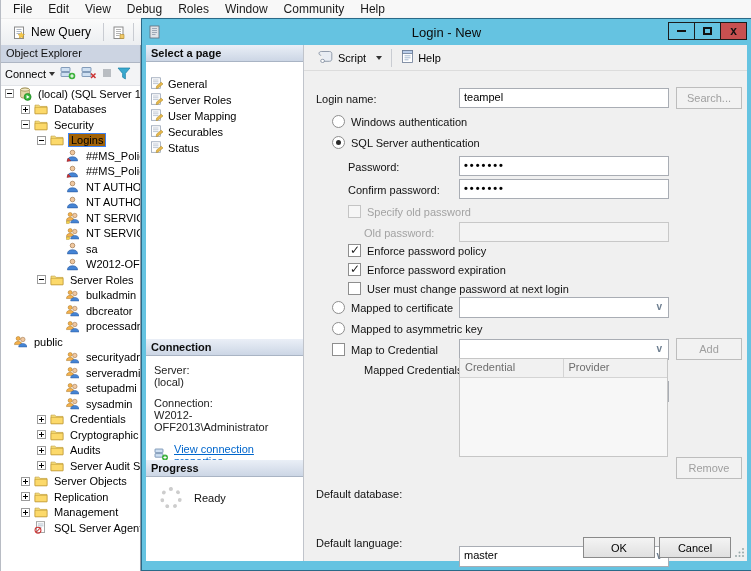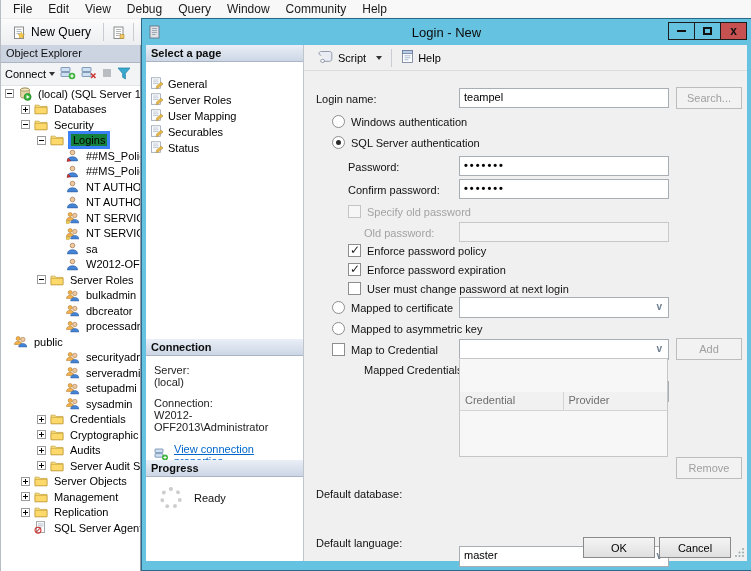--- a/index.html
+++ b/index.html
@@ -22,21 +22,21 @@
   .oe-connect { display:flex; align-items:center; gap:3px; font-size:11px; }
   .arrow-down { width:0; height:0; border-left:3px solid transparent; border-right:3px solid transparent; border-top:4px solid #333; }
   .tree { position:absolute; left:0; top:41px; right:0; bottom:0; overflow:hidden; background:#fff; }
   .tree-row { height:15.5px; display:flex; align-items:center; white-space:nowrap; }
   .tg { flex:none; width:9px; height:9px; border:1px solid #9b9b9b; background:#fff; position:relative; margin-right:4px; }
   .tg::before { content:""; position:absolute; left:1px; right:1px; top:3px; height:1px; background:#000; }
   .tg-plus::after { content:""; position:absolute; top:1px; bottom:1px; left:3px; width:1px; background:#000; }
   .tg-space { flex:none; width:13px; }
   .t-ico { flex:none; width:15px; display:flex; align-items:center; margin-right:3px; }
   .t-label { font-size:11px; padding:0 2px; }
-  .t-label.selected { background:#15803d; border:3px solid #3b82f6; }
+  .t-label.selected { background:#a16207; border:1px solid #3b82f6; }
 
   
   .dialog { position:absolute; left:140px; top:18px; width:611px; height:553px; background:#65c3e1; border:1px solid #2a6a88; box-shadow:2px 2px 3px rgba(0,0,0,0.35); }
   .titlebar { height:26px; position:relative; display:flex; align-items:center; }
   .title-icon { position:absolute; left:7px; top:6px; }
   .title-text { position:absolute; left:0; right:0; text-align:center; font-size:13px; color:#0b0b0b; }
   .winbtns { position:absolute; right:4px; top:3px; display:flex; }
   .winbtn { width:27px; height:18px; border:1px solid #1c1c1c; background:#65c3e1; display:flex; align-items:center; justify-content:center; margin-left:-1px; }
   .winbtn.close { background:#c75050; }
   .glyph-min { width:9px; height:2px; background:#111; }
@@ -68,35 +68,35 @@
   .dd .chev { position:absolute; right:6px; top:3px; color:#6d7e90; font-size:10px; font-weight:bold; }
   .btn { display:flex; align-items:center; justify-content:center; font-size:11px; background:linear-gradient(#f4f4f4,#e0e0e0); border:1px solid #8a8a8a; color:#000; }
   .btn.dis { background:#f2f2f2; border-color:#bdbdbd; color:#9f9f9f; }
   .chk { width:13px; height:13px; border:1px solid #8e8e8e; background:#fff; position:relative; flex:none; }
   .chk.checked::after { content:"\2713"; position:absolute; left:1px; top:-2px; font-size:12px; font-weight:bold; color:#1a1a1a; }
   .chk.dis { border-color:#c4c4c4; background:#f6f6f6; }
   .radio { width:13px; height:13px; border:1px solid #8e8e8e; border-radius:50%; background:#fff; position:relative; flex:none; }
   .radio.sel::after { content:""; position:absolute; left:3px; top:3px; width:5px; height:5px; border-radius:50%; background:#2b2b2b; }
   .ctl-row { display:flex; align-items:center; gap:6px; }
   .mc-table { background:#f7f7f7; border:1px solid #c6c6c6; }
-  .mc-head { display:flex; height:19px;margin-top:33px; }
+  .mc-head { display:flex; height:19px; }
   .mc-cell { width:104px; border-right:1px solid #d4d4d4; border-bottom:1px solid #d4d4d4; background:#f1f1f1; color:#6e6e6e; font-size:11px; padding:2px 5px; }
   .grip { position:absolute; right:2px; bottom:2px; }
 </style>
 </head>
 <body>
 
 <div class="app">
 
   <div class="menubar">
       <div class="menu-item">File</div>
       <div class="menu-item">Edit</div>
       <div class="menu-item">View</div>
       <div class="menu-item">Debug</div>
-      <div class="menu-item">Query</div>
+      <div class="menu-item">Roles</div>
       <div class="menu-item">Window</div>
       <div class="menu-item">Community</div>
       <div class="menu-item">Help</div>
     </div>
 
   <div class="toolbar">
     <div class="tb-btn">
       <span class="tb-ico">
         <svg width="15" height="15" viewBox="0 0 15 15">
             <rect x="2.5" y="2" width="9" height="11.5" fill="#fff" stroke="#8a8a8a"></rect>
@@ -451,31 +451,31 @@
           <span class="t-label">Server Objects</span>
         </div>
         <div class="tree-row" style="padding-left: 20px;">
           <span class="tg tg-plus"></span>
           <span class="t-ico">
             <svg width="14" height="12" viewBox="0 0 16 14">
               <path d="M1 2.5h4.5L7 4h8v8.5H1z" fill="#fbe27c" stroke="#c29b37" stroke-width="0.8"></path>
               <path d="M1 5h14v7.5H1z" fill="#fcd96a" stroke="#c29b37" stroke-width="0.8"></path>
             </svg>
           </span>
-          <span class="t-label">Management</span>
+          <span class="t-label">Replication</span>
         </div>
         <div class="tree-row" style="padding-left: 20px;">
           <span class="tg tg-plus"></span>
           <span class="t-ico">
             <svg width="14" height="12" viewBox="0 0 16 14">
               <path d="M1 2.5h4.5L7 4h8v8.5H1z" fill="#fbe27c" stroke="#c29b37" stroke-width="0.8"></path>
               <path d="M1 5h14v7.5H1z" fill="#fcd96a" stroke="#c29b37" stroke-width="0.8"></path>
             </svg>
           </span>
-          <span class="t-label">Replication</span>
+          <span class="t-label">Management</span>
         </div>
         <div class="tree-row" style="padding-left: 20px;">
           <span class="tg-space"></span>
           <span class="t-ico">
             <svg width="13" height="13" viewBox="0 0 14 14">
               <rect x="2.5" y="0.8" width="9" height="11.5" fill="#fff" stroke="#777" stroke-width="0.7"></rect>
               <path d="M4.2 3.2h6M4.2 5.2h6M4.2 7.2h4" stroke="#9ab" stroke-width="0.8"></path>
               <circle cx="4.3" cy="10" r="3.2" fill="none" stroke="#cc3333" stroke-width="1.1"></circle>
               <path d="M2.1 12.2l4.4-4.4" stroke="#cc3333" stroke-width="1.1"></path>
             </svg>

